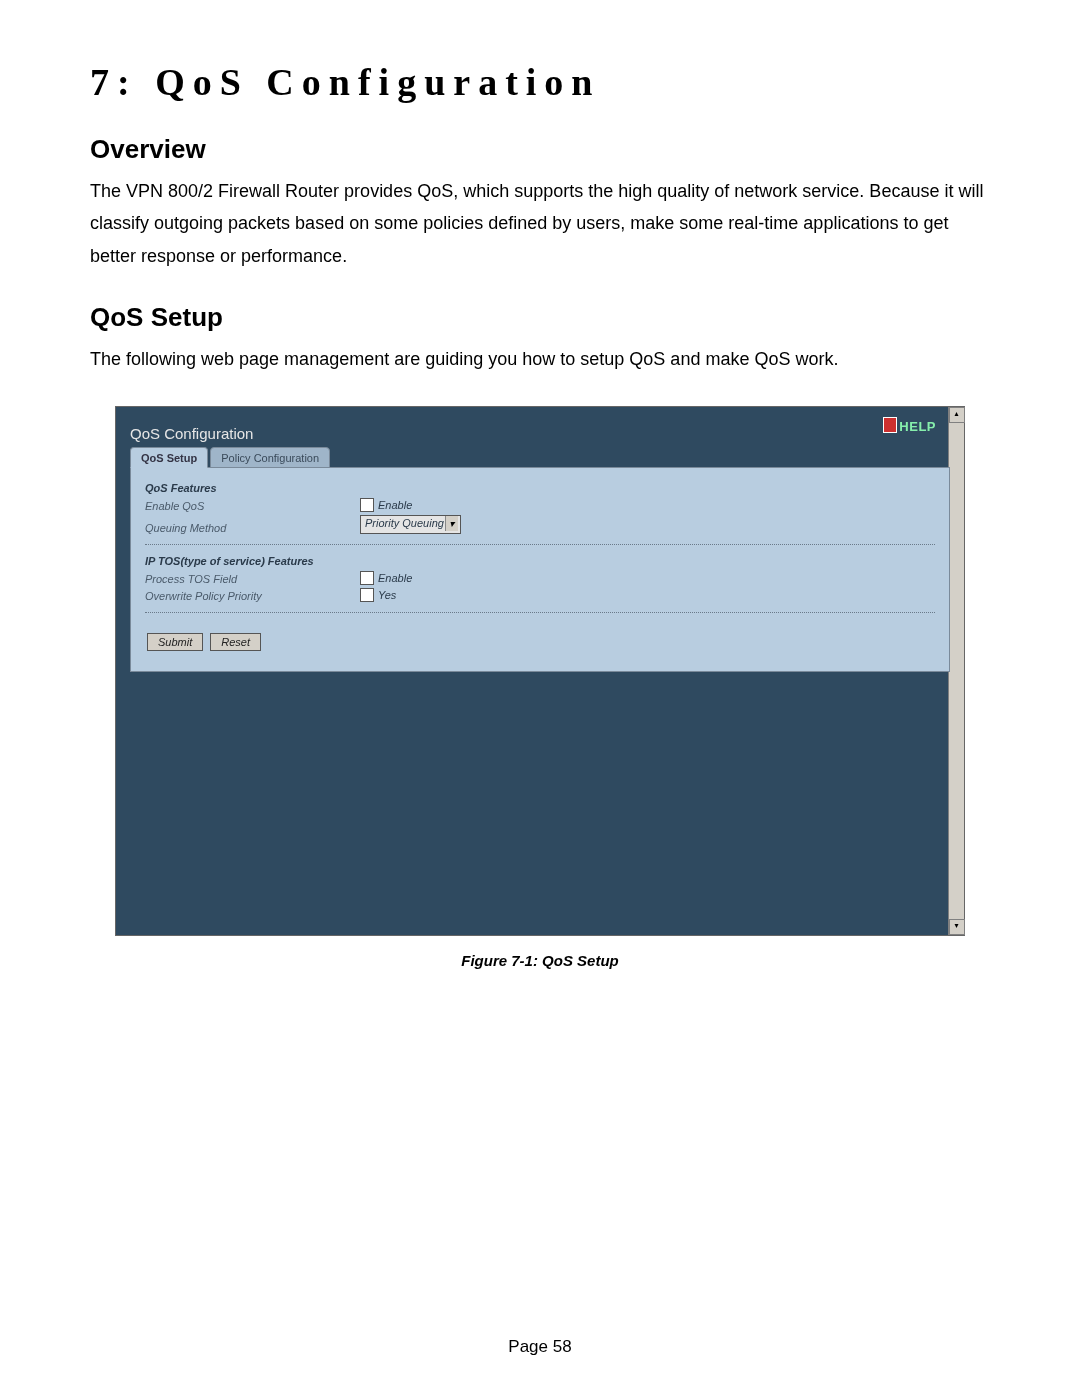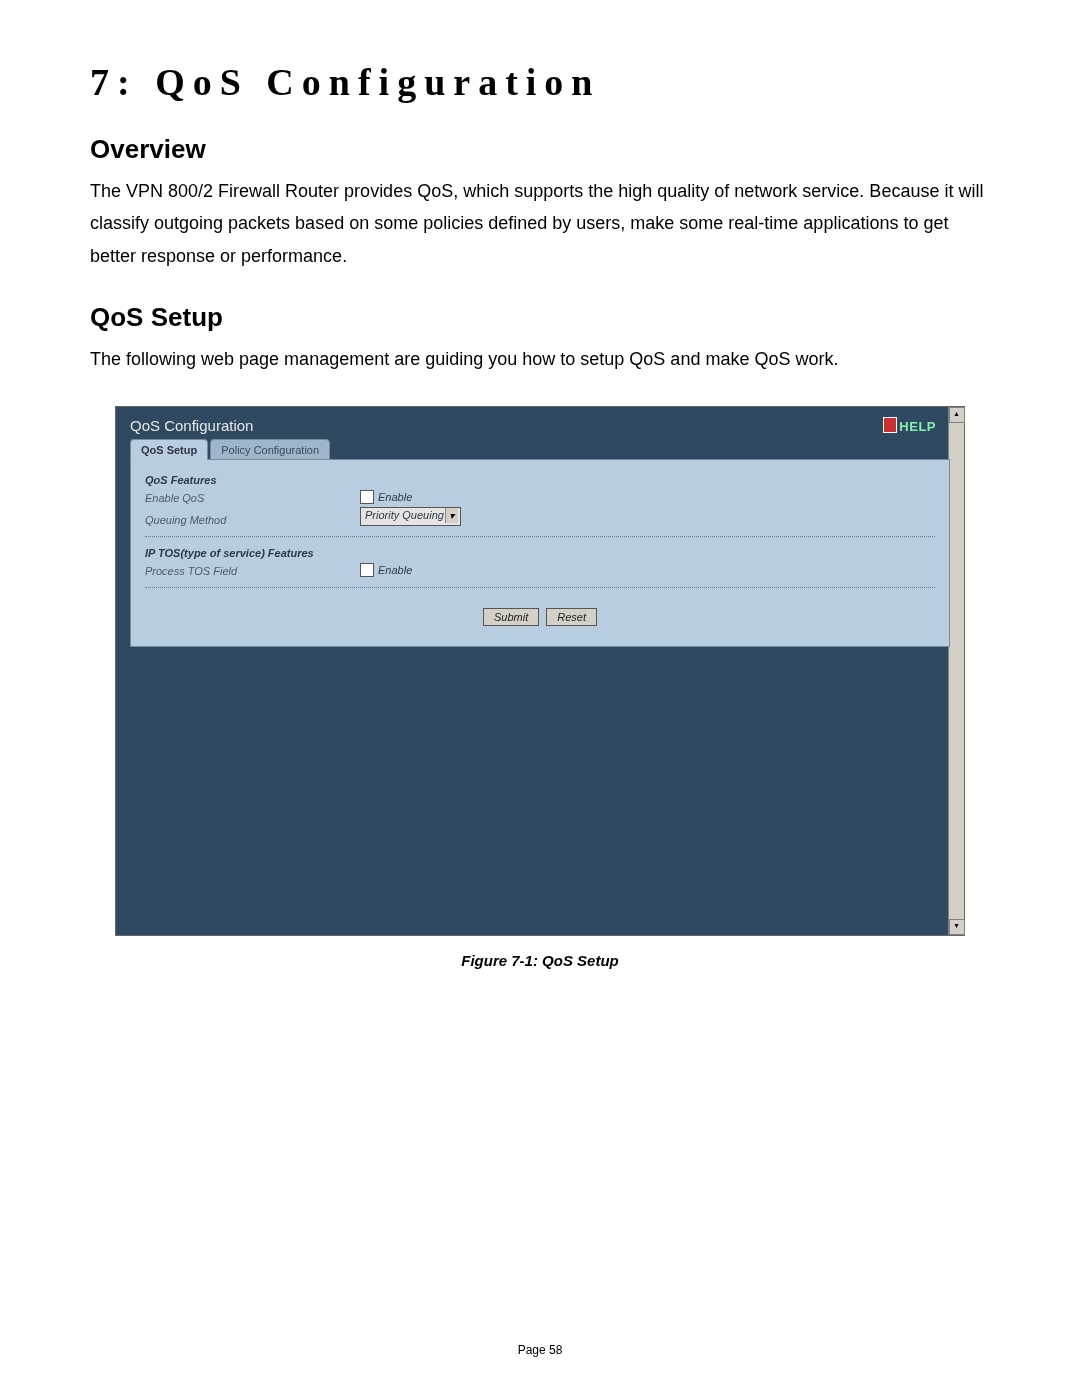--- a/index.html
+++ b/index.html
@@ -75,20 +75,21 @@
     text-align: center;
     color: #000;
   }
   .panel-header {
     padding: 10px 14px 4px 14px;
   }
   .panel-title {
     color: #e6e6e6;
     font-size: 15px;
     display: inline-block;
+    margin-top: 8px;
   }
   .help-link {
     position: absolute;
     top: 10px;
     right: 28px;
     color: #86efac;
     font-weight: bold;
     font-size: 13px;
     letter-spacing: 0.5px;
   }
@@ -186,21 +187,21 @@
     width: 12px;
     text-align: center;
     height: 15px;
     line-height: 15px;
   }
   .hr-line {
     border-top: 1px dotted #6a7a8a;
     margin: 10px 0;
   }
   .btn-row {
-    text-align: center;
+    text-align: left;
     margin-top: 20px;
   }
   .btn {
     display: inline-block;
     background: #d4d0c8;
     border: 1px solid #555;
     padding: 2px 10px;
     font-size: 11px;
     color: #222;
     margin: 0 2px;
@@ -212,21 +213,21 @@
     font-weight: bold;
     font-style: italic;
     margin-top: 16px;
   }
   .page-number {
     position: absolute;
     bottom: 40px;
     left: 0;
     right: 0;
     text-align: center;
-    font-size: 12px;
+    font-size: 17px;
   }
 </style>
 </head>
 <body>
 
 <div class="page">
 
 
   <h1 class="chapter-title">7: QoS Configuration</h1>
 
@@ -274,20 +275,27 @@
       <div class="section-label">IP TOS(type of service) Features</div>
 
       <div class="form-row">
         <div class="form-label">Process TOS Field</div>
         <div class="form-control-cell">
           <span class="cb"></span>
           <span>Enable</span>
         </div>
       </div>
 
+      <div class="form-row">
+        <div class="form-label">Overwrite Policy Priority</div>
+        <div class="form-control-cell">
+          <span class="cb"></span>
+          <span>Yes</span>
+        </div>
+      </div>
 
       <div class="hr-line"></div>
 
       <div class="btn-row">
         <span class="btn">Submit</span>
         <span class="btn">Reset</span>
       </div>
 
     </div>
 

